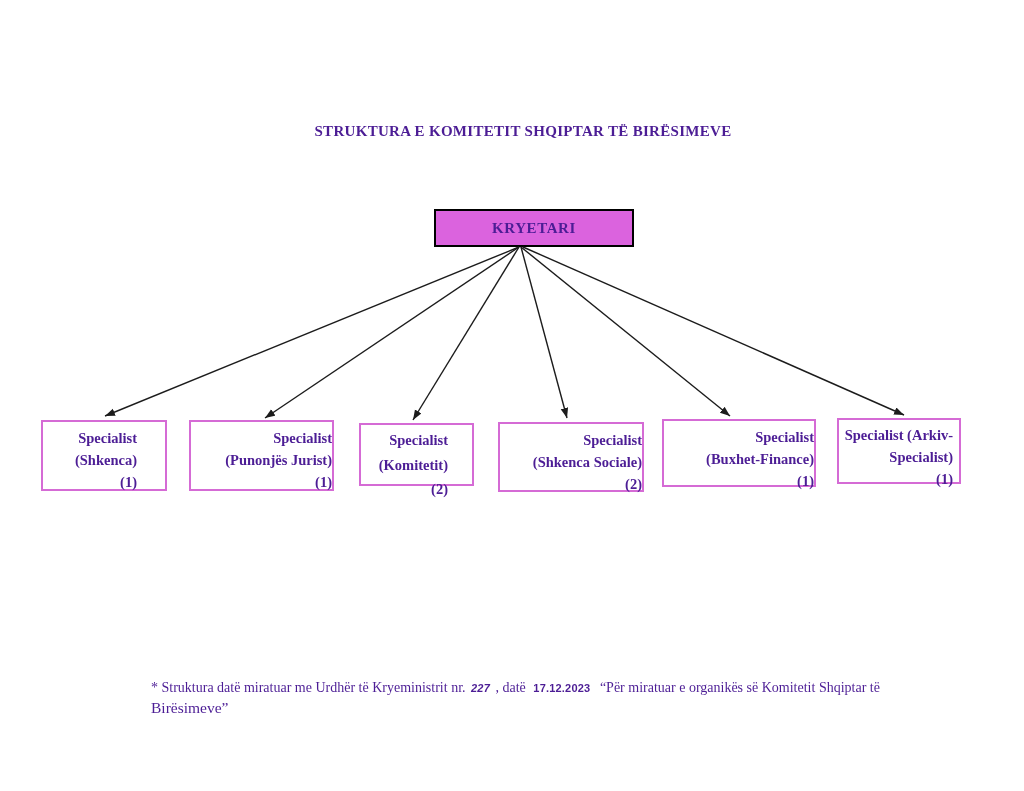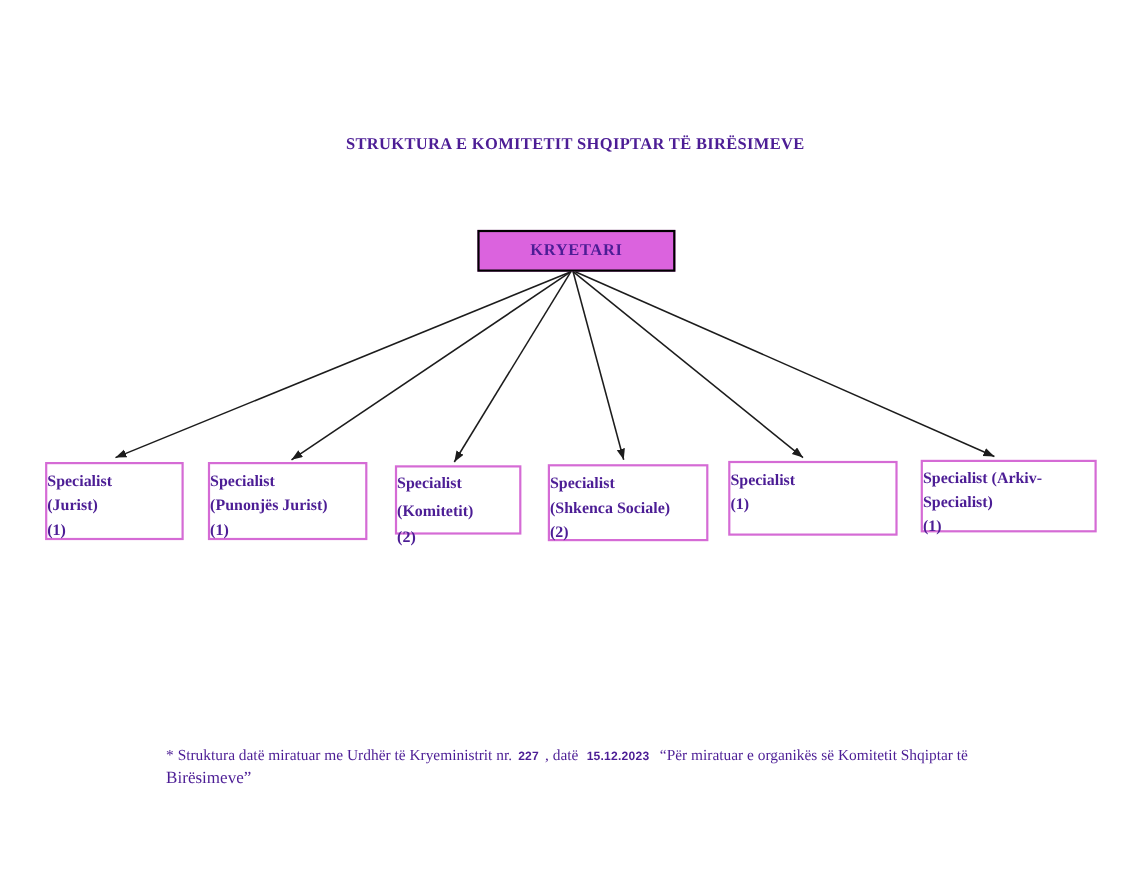--- a/index.html
+++ b/index.html
@@ -25,69 +25,70 @@
     width: 1024px;
     text-align: center;
     font-size: 15px;
     font-weight: bold;
     letter-spacing: 0.3px;
   }
   .root-node {
     position: absolute;
     left: 423px;
     top: 209px;
-    width: 180px;
+    width: 200px;
     height: 38px;
     border: 2px solid #000;
     display: flex;
     align-items: center;
     justify-content: center;
     font-size: 15px;
     font-weight: bold;
     letter-spacing: 0.6px;
   }
   .arrows {
     position: absolute;
     left: 0; top: 0;
     width: 1024px;
     height: 791px;
     pointer-events: none;
   }
   .node {
     position: absolute;
     background: #ffffff;
     border: 2px solid var(--node-border);
-    text-align: left;
+    text-align: right;
     font-size: 14.5px;
     font-weight: bold;
     line-height: 22px;
     padding-top: 5px;
     overflow: visible;
   }
   .node .nline { white-space: nowrap; }
   .node-1 { left: 30px;  top: 420px; width: 126px; height: 71px; padding-right: 28px; }
   .node-2 { left: 178px; top: 420px; width: 145px; height: 71px; }
   .node-3 { left: 348px; top: 423px; width: 115px; height: 63px; line-height: 24.5px; padding-right: 24px; padding-top: 3px; }
   .node-4 { left: 487px; top: 422px; width: 146px; height: 70px; }
   .node-5 { left: 651px; top: 419px; width: 154px; height: 68px; }
-  .node-6 { left: 826px; top: 418px; width: 160px; height: 66px; padding-right: 24px; padding-top: 4px; }
+  .node-6 { left: 826px; top: 418px; width: 124px; height: 66px; padding-right: 6px; padding-top: 4px; }
   .footnote {
     position: absolute;
     left: 140px;
     top: 678px;
     width: 790px;
     font-size: 14px;
     line-height: 19px;
   }
   .fn-num {
     font-family: "Liberation Sans", sans-serif;
     font-size: 11px;
     font-weight: bold;
     letter-spacing: 0.2px;
     margin: 0 2px;
+    font-style: italic;
   }
   .fn-date {
     font-family: "Liberation Sans", sans-serif;
     font-size: 11px;
     font-weight: bold;
     letter-spacing: 0.2px;
     margin: 0 6px 0 4px;
   }
   .fn-emph { font-size: 15.5px; }
 </style>
@@ -113,21 +114,21 @@
       <line x1="508" y1="247" x2="254" y2="418" marker-end="url(#ah)"></line>
       <line x1="508" y1="247" x2="402" y2="420" marker-end="url(#ah)"></line>
       <line x1="510" y1="247" x2="556" y2="418" marker-end="url(#ah)"></line>
       <line x1="510" y1="247" x2="719" y2="416" marker-end="url(#ah)"></line>
       <line x1="512" y1="247" x2="893" y2="415" marker-end="url(#ah)"></line>
     </g>
   </svg>
 
   <div class="node node-1">
     <div class="nline">Specialist</div>
-    <div class="nline">(Jurist)</div>
+    <div class="nline">(Shkenca)</div>
     <div class="nline">(1)</div>
   </div>
 
   <div class="node node-2">
     <div class="nline">Specialist</div>
     <div class="nline">(Punonjës Jurist)</div>
     <div class="nline">(1)</div>
   </div>
 
   <div class="node node-3">
@@ -137,31 +138,32 @@
   </div>
 
   <div class="node node-4">
     <div class="nline">Specialist</div>
     <div class="nline">(Shkenca Sociale)</div>
     <div class="nline">(2)</div>
   </div>
 
   <div class="node node-5">
     <div class="nline">Specialist</div>
+    <div class="nline">(Buxhet-Finance)</div>
     <div class="nline">(1)</div>
   </div>
 
   <div class="node node-6">
     <div class="nline">Specialist (Arkiv-</div>
     <div class="nline">Specialist)</div>
     <div class="nline">(1)</div>
   </div>
 
   <div class="footnote">
     <span>* Struktura datë miratuar me Urdhër të Kryeministrit nr.</span>
     <span class="fn-num">227</span>
     <span>, datë</span>
-    <span class="fn-date">15.12.2023</span>
+    <span class="fn-date">17.12.2023</span>
     <span>“Për miratuar e organikës së Komitetit Shqiptar të</span>
     <span class="fn-emph">Birësimeve”</span>
   </div>
 
 </div>
 
 </body></html>

